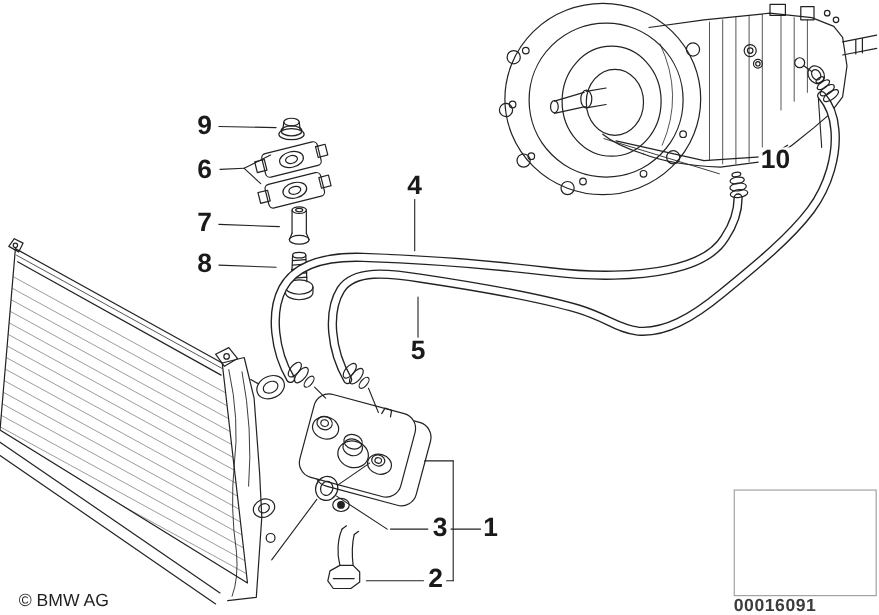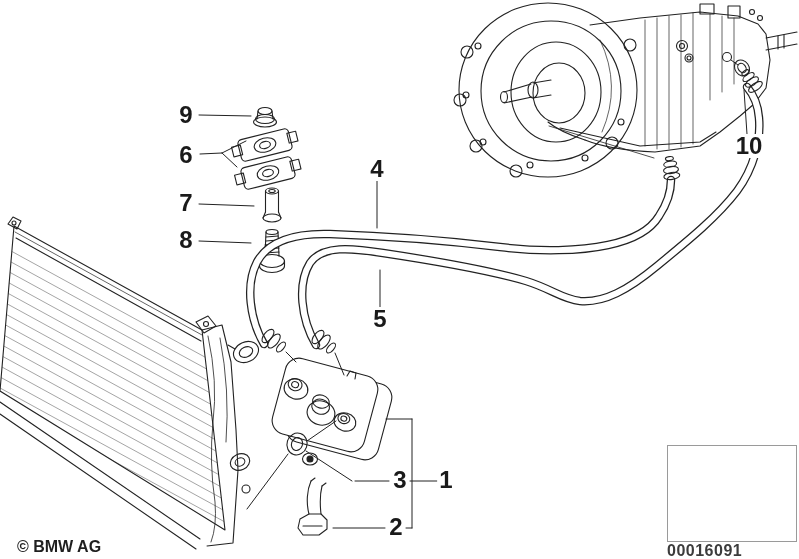--- a/index.html
+++ b/index.html
@@ -7,21 +7,21 @@
     position:relative;width:799px;height:559px;background:#ffffff;
     font-family:"Liberation Sans", sans-serif;overflow:hidden;
   }
   .stage svg{position:absolute;left:0;top:0;}
   .callout{
     position:absolute;transform:translate(-50%,-50%);
     font-size:24px;font-weight:bold;color:#1a1a1a;line-height:1;
     background:#fff;padding:0 2px;user-select:none;
   }
   .copyright{
-    position:absolute;left:17px;top:538px;font-size:16px;font-weight:bold;color:#1f1f1f;
+    position:absolute;left:17px;top:538px;font-size:16px;font-weight:normal;color:#1f1f1f;
   }
   .diagram-number{
     position:absolute;left:667px;top:542px;font-size:16px;color:#3c3c3c;letter-spacing:.5px;font-weight:bold;
   }
   .car-box{
     position:absolute;left:667px;top:445px;width:130px;height:97px;
     border:1px solid #9a9a9a;box-sizing:border-box;background:#fff;
   }
 </style>
 </head>
@@ -342,17 +342,17 @@
 
   <div class="callout" style="left:446px;top:480px">1</div>
   <div class="callout" style="left:396px;top:527px">2</div>
   <div class="callout" style="left:400px;top:480px">3</div>
   <div class="callout" style="left:377px;top:169px">4</div>
   <div class="callout" style="left:380px;top:319px">5</div>
   <div class="callout" style="left:186px;top:155px">6</div>
   <div class="callout" style="left:186px;top:203px">7</div>
   <div class="callout" style="left:186px;top:240px">8</div>
   <div class="callout" style="left:186px;top:115px">9</div>
-  <div class="callout" style="left:749px;top:146px">10</div>
+  <div class="callout" style="left:705px;top:146px">10</div>
 
   <div class="copyright">© BMW AG</div>
   <div class="diagram-number">00016091</div>
 </div>
 
 </body></html>

